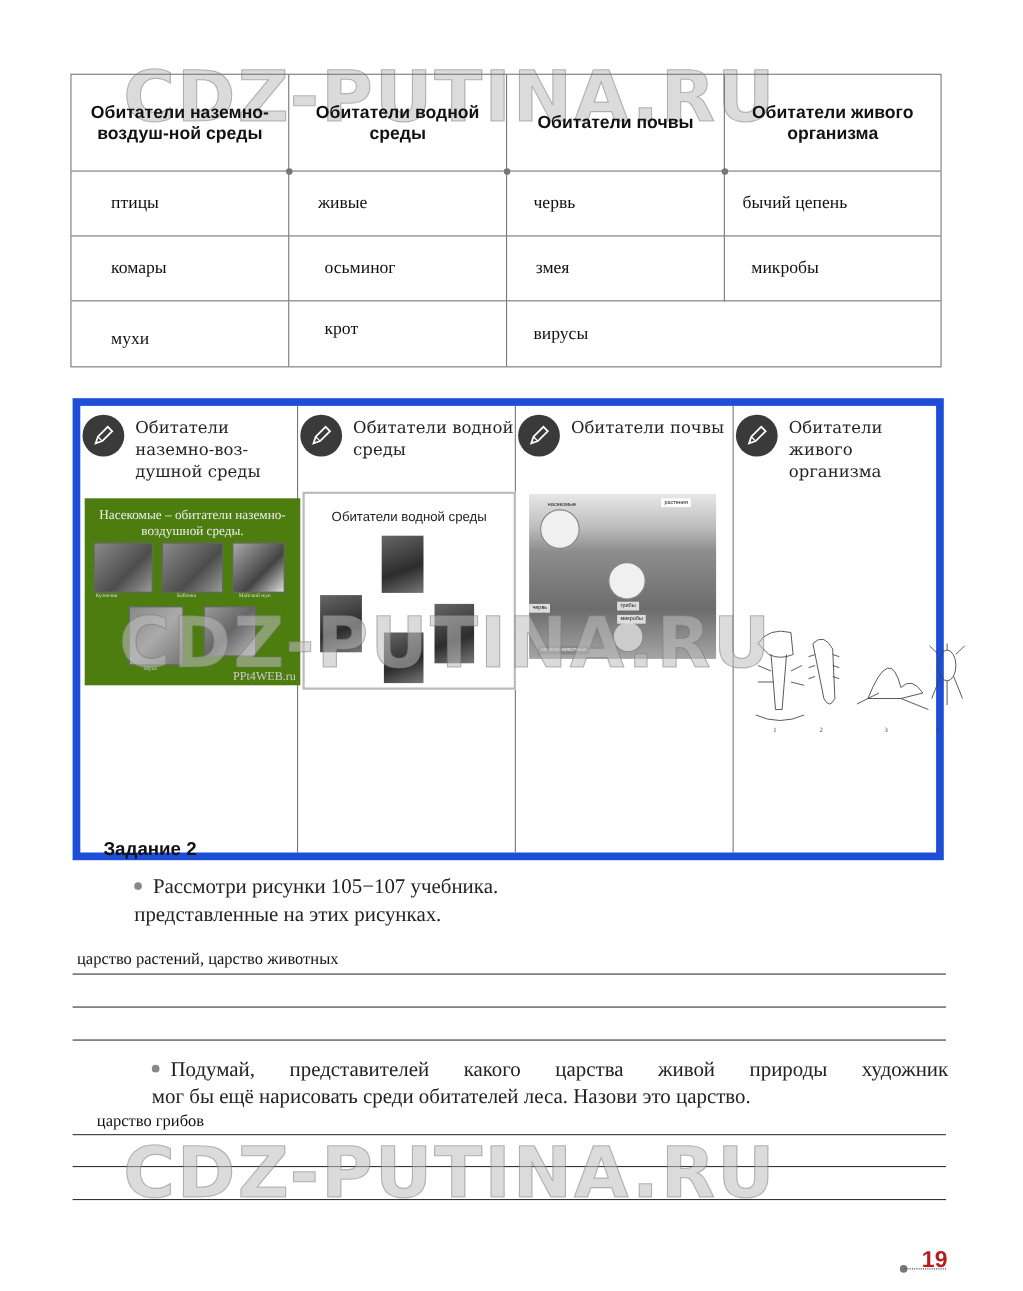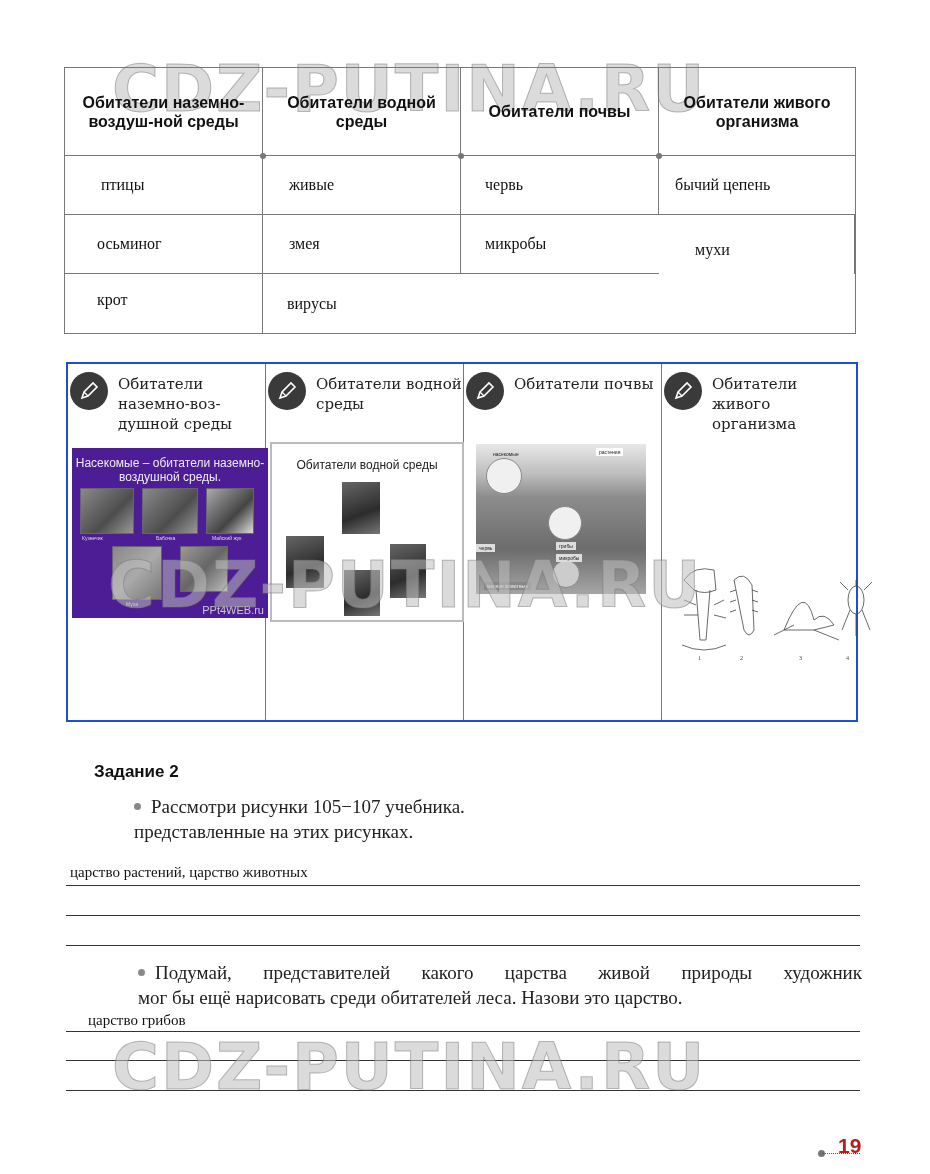--- a/index.html
+++ b/index.html
@@ -9,28 +9,28 @@
     .t1 { position: absolute; left: 64px; top: 67px; width: 792px; height: 267px; border: 1px solid #777; box-sizing: border-box; }
     .t1 .grid { display: grid; grid-template-columns: 198px 198px 198px 196px; grid-template-rows: 88px 59px 59px 59px; width: 100%; height: 100%; }
     .t1 .cell { border-right: 1px solid #777; border-bottom: 1px solid #777; box-sizing: border-box; position: relative; }
     .t1 .cell.last-col { border-right: none; }
     .t1 .cell.last-row { border-bottom: none; }
     .t1 .hdr { font-family: "Liberation Sans", sans-serif; font-weight: bold; font-size: 16px; line-height: 19px; text-align: center; display: flex; align-items: center; justify-content: center; padding: 0 6px; color: #111; }
     .t1 .val { font-family: "Liberation Serif", serif; font-size: 16px; display: flex; align-items: center; padding-left: 36px; color: #111; }
     .dot { position: absolute; width: 6px; height: 6px; border-radius: 50%; background: #777; bottom: -4px; right: -4px; z-index: 2; }
 
     
-    .t2 { position: absolute; left: 66px; top: 362px; width: 792px; height: 360px; border: 2px solid #1d4ed8; box-sizing: border-box; display: grid; grid-template-columns: 198px 198px 198px 196px; }
+    .t2 { position: absolute; left: 66px; top: 362px; width: 792px; height: 420px; border: 7px solid #1d4ed8; box-sizing: border-box; display: grid; grid-template-columns: 198px 198px 198px 196px; }
     .t2 .col { border-right: 1px solid #777; position: relative; box-sizing: border-box; }
     .t2 .col.last-col { border-right: none; }
     .t2 .head { display: flex; align-items: flex-start; padding: 8px 0 0 2px; }
     .pencil { width: 38px; height: 38px; border-radius: 50%; background: #3a3a3a; flex: none; display: flex; align-items: center; justify-content: center; margin-right: 10px; }
     .t2 .title { font-family: "DejaVu Serif", serif; font-size: 15px; line-height: 20px; color: #222; padding-top: 2px; }
 
-    .img1 { position: absolute; left: 4px; top: 84px; width: 196px; height: 170px; background: #4c1d95; color: #eee; font-family: Liberation Sans, sans-serif; }
+    .img1 { position: absolute; left: 4px; top: 84px; width: 196px; height: 170px; background: #4d7c0f; color: #eee; font-family: Liberation Serif, serif; }
     .img1 .cap { font-size: 12px; text-align: center; padding-top: 8px; line-height: 14px; }
     .img1 .ph { position: absolute; background: linear-gradient(135deg,#8a8a8a,#4d4d4d 60%,#999); border: 1px solid #666; }
     .img1 .lbl { position: absolute; font-size: 5px; color: #ddd; }
     .img1 .wm { position: absolute; right: 4px; bottom: 2px; font-size: 11px; color: #ccc; }
 
     .img2 { position: absolute; left: 4px; top: 78px; width: 190px; height: 176px; background: #fff; border: 2px solid #bbb; font-family: "Liberation Sans", sans-serif; }
     .img2 .cap { font-size: 12px; text-align: center; padding-top: 14px; color: #222; }
     .img2 .ph { position: absolute; background: linear-gradient(160deg,#666,#2c2c2c 60%,#777); }
 
     .img3 { position: absolute; left: 12px; top: 80px; width: 170px; height: 150px; background: linear-gradient(180deg,#e8e8e8 0%,#bdbdbd 20%,#8d8d8d 35%,#6c6c6c 70%,#a5a5a5 100%); }
@@ -73,20 +73,21 @@
       </div>
     <div class="cell hdr last-col">
         <span>Обитатели живого организма</span>
       </div>
 
     <div class="cell val">птицы</div>
     <div class="cell val" style="padding-left:26px">живые</div>
     <div class="cell val" style="padding-left:24px">червь</div>
     <div class="cell val last-col" style="padding-left:16px">бычий цепень</div>
 
+    <div class="cell val">комары</div>
     <div class="cell val" style="padding-left:32px">осьминог</div>
     <div class="cell val" style="padding-left:26px">змея</div>
     <div class="cell val last-col" style="padding-left:24px">микробы</div>
 
     <div class="cell val last-row" style="padding-top:10px">мухи</div>
     <div class="cell val last-row" style="padding-left:32px;padding-bottom:8px">крот</div>
     <div class="cell val last-row last-col" style="padding-left:24px">вирусы</div>
   </div>
 </div>
 
@@ -189,21 +190,21 @@
         <text x="172" y="100" font-size="6" fill="#444" font-family="Liberation Serif, serif">4</text>
       </svg>
     </div>
   </div>
 </div>
 
 <div class="wm-big" style="left:108px; top:548px;">CDZ-PUTINA.RU</div>
 
 <div class="task">Задание 2</div>
 
-<div class="para" style="left:134px; top:794px; width:730px;">
+<div class="para" style="left:122px; top:794px; width:730px;">
   <div><span class="bullet"></span><span>Рассмотри рисунки 105−107 учебника.</span></div>
   <div>представленные на этих рисунках.</div>
 </div>
 <div class="answer" style="left:70px; top:864px;">царство растений, царство животных</div>
 <div class="line" style="top:885px"></div>
 <div class="line" style="top:915px"></div>
 <div class="line" style="top:945px"></div>
 
 <div class="para" style="left:138px; top:960px; width:724px;">
   <div style="text-align:justify; text-align-last:justify;"><span class="bullet"></span><span>Подумай, представителей какого царства живой природы художник</span></div>

